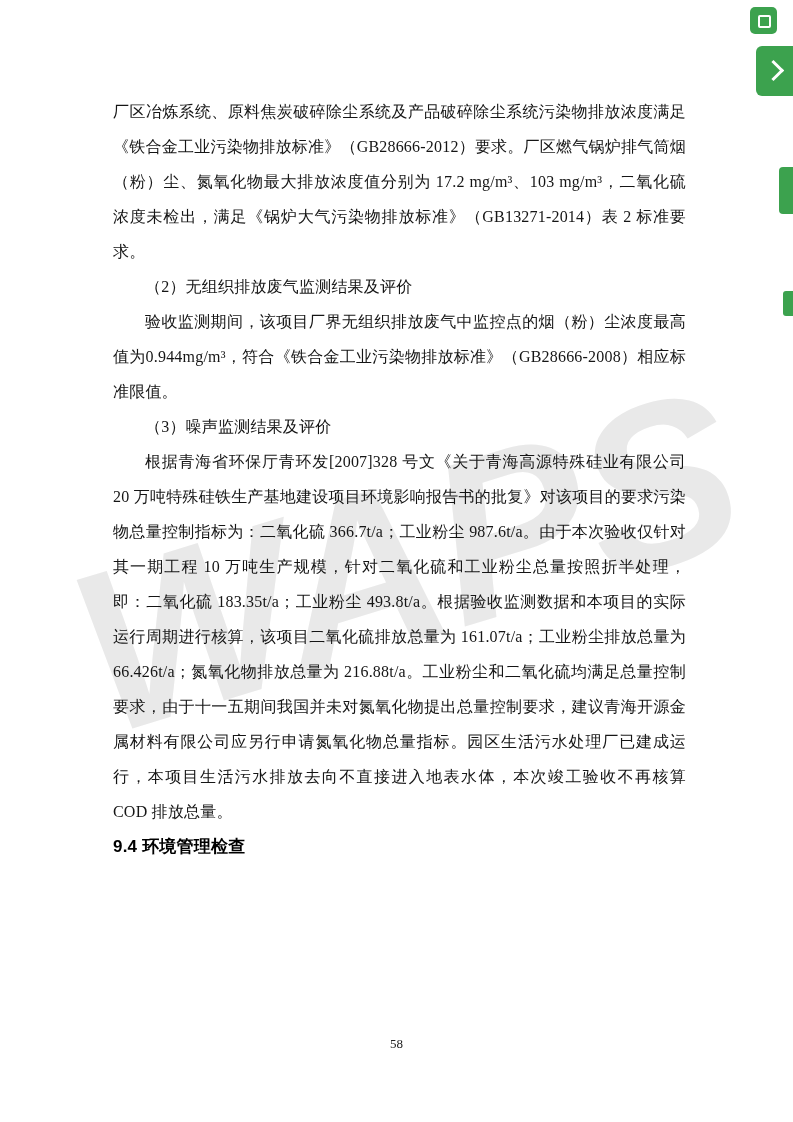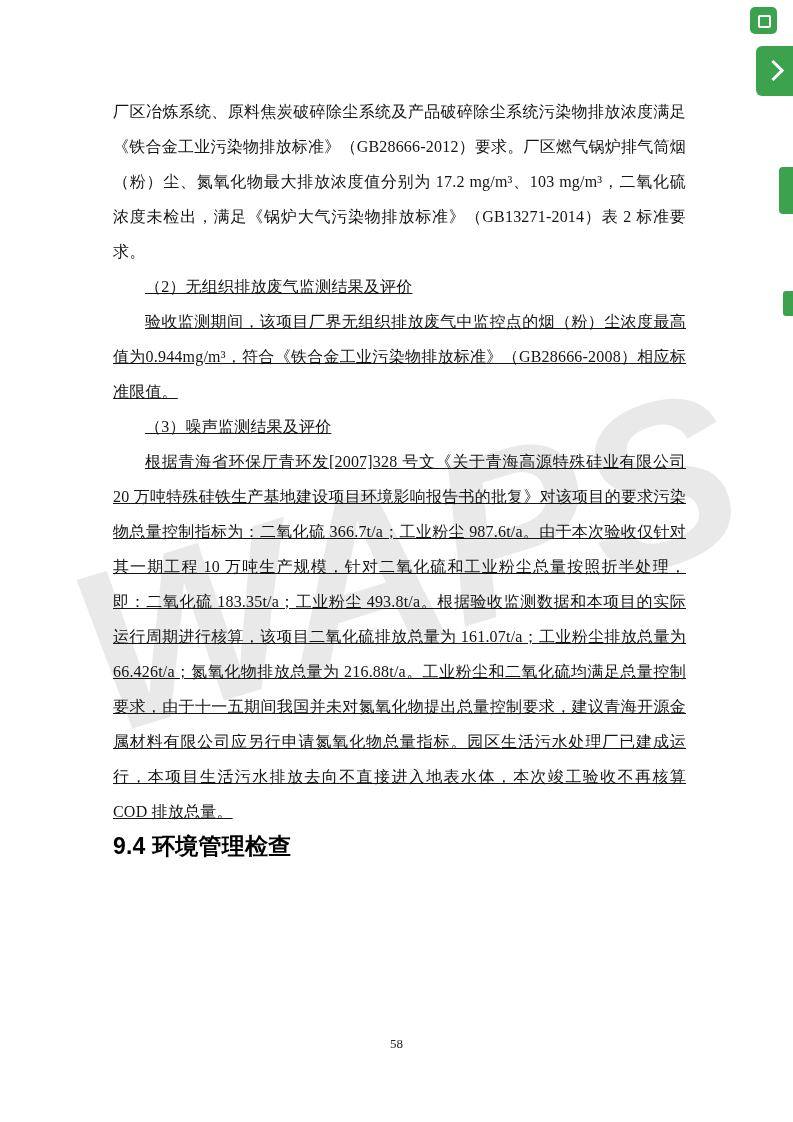--- a/index.html
+++ b/index.html
@@ -43,26 +43,25 @@
     letter-spacing: 0.2px;
     color: #151515;
     text-align: justify;
   }
   .body-text p {
     margin: 0;
     padding: 0;
   }
   .body-text p.indent {
     text-indent: 2em;
-    text-decoration: underline;
   }
   .body-text p.heading {
     font-family: "Liberation Sans", sans-serif;
     font-weight: bold;
-    font-size: 23px;
+    font-size: 17px;
     color: #000000;
   }
   .page-number {
     position: absolute;
     left: 0;
     top: 1036px;
     width: 100%;
     text-align: center;
     font-size: 13px;
     color: #222222;

